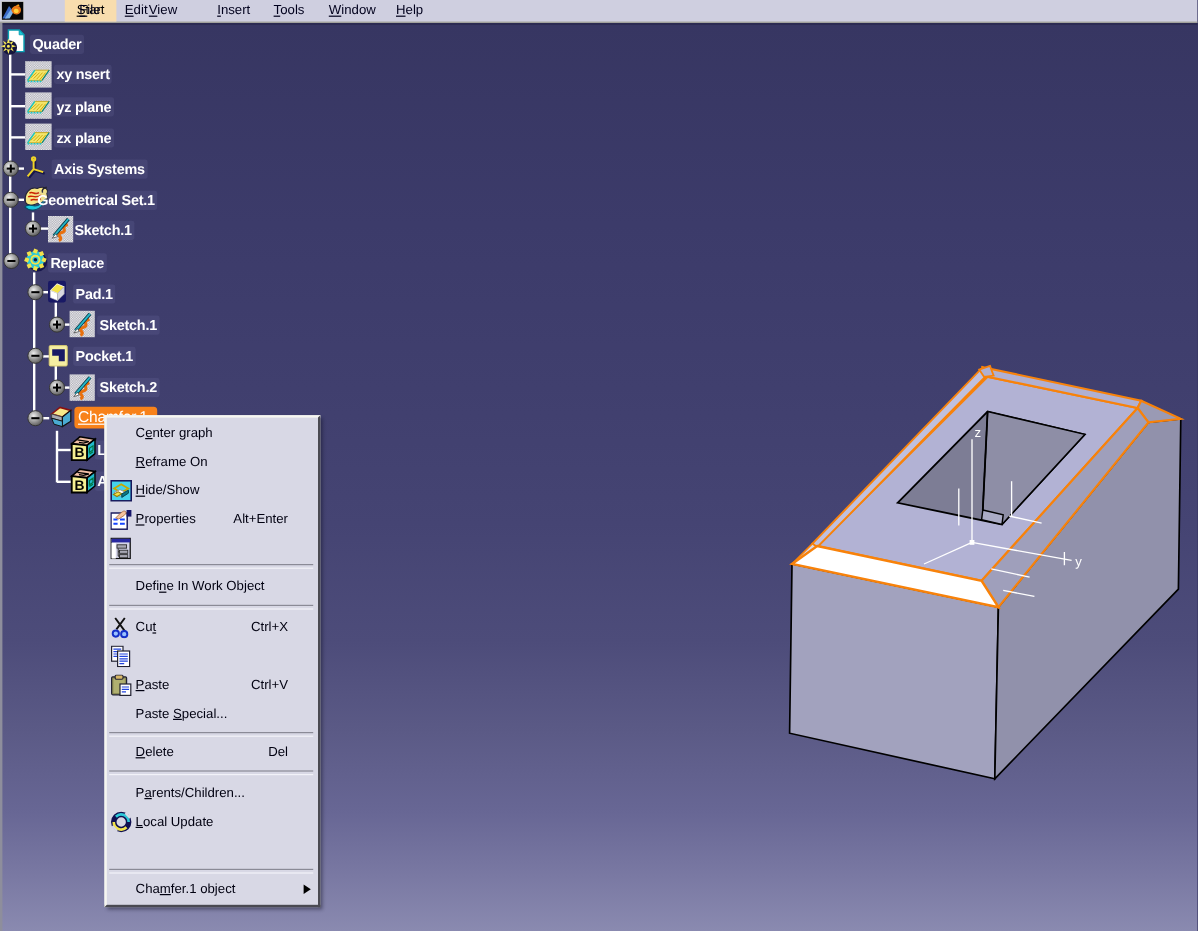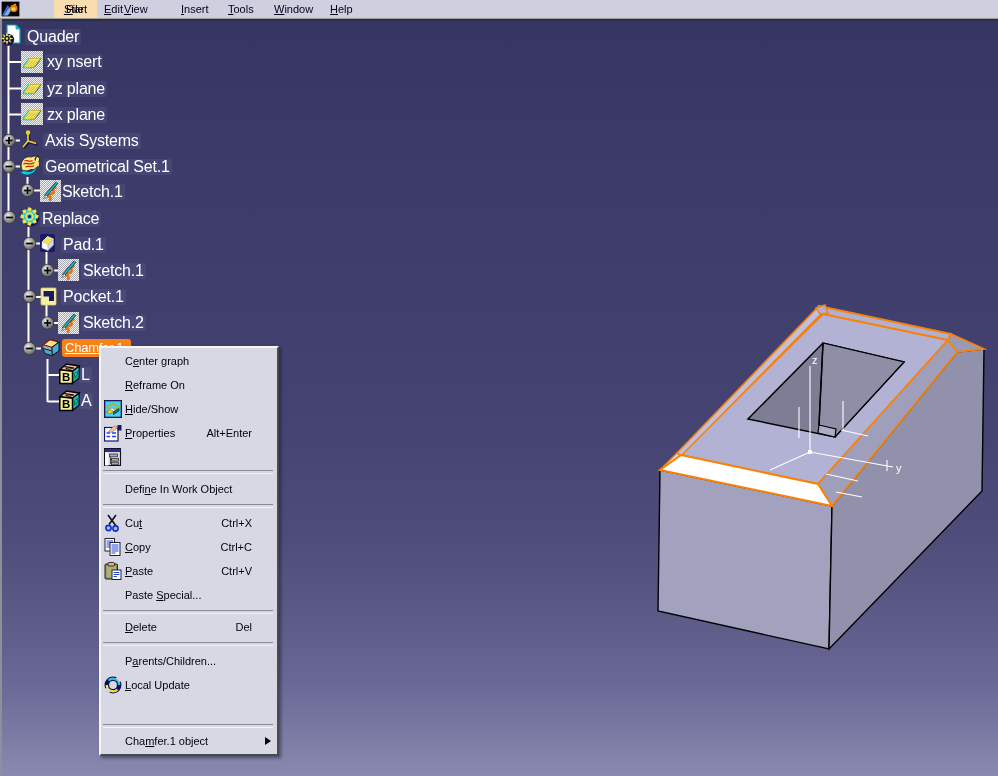--- a/index.html
+++ b/index.html
@@ -6,24 +6,24 @@
 body{width:998px;height:776px;overflow:hidden;position:relative;font-family:"Liberation Sans",sans-serif;background:#383763;}
 #bar{position:absolute;left:0;top:0;width:998px;height:18px;background:#cfcfe0;border-bottom:1px solid #9f9f92;z-index:5;}
 #bar .mi{position:absolute;top:0;height:18px;line-height:18px;font-size:11px;color:#00001c;}
 #start{position:absolute;left:20px;top:0;width:43px;height:18px;background:#f8ddae;text-align:center;font-size:11px;line-height:18px;margin-left:34px;}
 #darkline{position:absolute;left:0;top:19px;width:998px;height:2px;background:#2c2b52;}
 #view{position:absolute;left:0;top:21px;width:998px;height:755px;
 background:linear-gradient(180deg,#373662 0%,#3c3b6a 22%,#403f6e 40%,#454473 55%,#4d4c7a 68%,#5b5a86 78%,#686795 87%,#7a79a3 94%,#8a8ab0 100%);}
 #ledge{position:absolute;left:0;top:19px;width:2px;height:757px;background:#8e8e9c;z-index:2;}
 svg{position:absolute;left:0;top:0;}
 #gfx{z-index:3;}
-.t{position:absolute;color:#fff;font-size:16px;letter-spacing:-0.2px;line-height:16px;white-space:pre;z-index:4;background:rgba(170,170,230,0.10);padding:0 2px;border-radius:2px;}
+.t{position:absolute;color:#fff;font-size:12px;letter-spacing:-0.2px;line-height:16px;white-space:pre;z-index:4;background:rgba(170,170,230,0.10);padding:0 2px;border-radius:2px;font-weight:bold;}
 #chamlab{position:absolute;left:62px;top:339px;width:66px;height:18px;background:#f8821a;border-radius:3px;color:#fff;font-size:13px;letter-spacing:-0.2px;line-height:18px;padding-left:3px;z-index:4;}
 #chamlab u{text-decoration-thickness:1px;}
-#menu{position:absolute;left:87px;top:346px;width:180px;height:410px;box-sizing:border-box;background:#d8d8e5;border:2px solid;border-color:#f6f6f0 #4a4a52 #4a4a52 #f6f6f0;box-shadow:2px 2px 3px rgba(10,10,30,.45);z-index:10;margin-left:12px;}
+#menu{position:absolute;left:87px;top:346px;width:180px;height:410px;box-sizing:border-box;background:#d8d8e5;border:2px solid;border-color:#f6f6f0 #4a4a52 #4a4a52 #f6f6f0;box-shadow:2px 2px 3px rgba(10,10,30,.45);z-index:10;}
 #menu .mr{position:absolute;left:0;width:176px;height:24px;line-height:24px;font-size:11px;color:#000010;}
 #menu .mr .lab{position:absolute;left:24px;top:0;}
 #menu .mr .sc{position:absolute;right:25px;top:0;}
 #menu .sep{position:absolute;left:2px;width:170px;height:2px;border-top:1px solid #8a8a96;border-bottom:1px solid #f2f2f8;}
 #menu .ico{position:absolute;left:3px;width:18px;height:18px;}
 .arr{position:absolute;right:6px;top:8px;width:0;height:0;border-left:6px solid #000;border-top:4px solid transparent;border-bottom:4px solid transparent;}
 </style>
 </head>
 <body>
 <div id="bar">
@@ -46,21 +46,21 @@
 </div>
 <div id="darkline"></div>
 <div id="view"></div>
 <div id="ledge"></div>
 
 <span class="t" style="left:25px;top:29px">Quader</span>
 <span class="t" style="left:45px;top:54px">xy nsert</span>
 <span class="t" style="left:45px;top:81px">yz plane</span>
 <span class="t" style="left:45px;top:107px">zx plane</span>
 <span class="t" style="left:43px;top:133px">Axis Systems</span>
-<span class="t" style="left:43px;top:159px">Geometrical Set.1</span>
+<span class="t" style="left:29px;top:159px">Geometrical Set.1</span>
 <span class="t" style="left:60px;top:184px">Sketch.1</span>
 <span class="t" style="left:40px;top:211px">Replace</span>
 <span class="t" style="left:61px;top:237px">Pad.1</span>
 <span class="t" style="left:81px;top:263px">Sketch.1</span>
 <span class="t" style="left:61px;top:289px">Pocket.1</span>
 <span class="t" style="left:81px;top:315px">Sketch.2</span>
 <span class="t" style="left:79px;top:367px">L</span>
 <span class="t" style="left:79px;top:393px">A</span>
 <div id="chamlab"><u>Chamfer.1</u></div>
 <svg id="gfx" width="998" height="776" viewBox="0 0 998 776">
@@ -338,24 +338,20 @@
     </div>
   <div class="sep" style="top:122px"></div>
   <div class="mr" style="top:129px">
       <span class="lab">Defi<u>n</u>e In Work Object</span>
     </div>
   <div class="sep" style="top:156px"></div>
   <div class="mr" style="top:163px">
       <span class="lab">Cu<u>t</u></span>
       <span class="sc">Ctrl+X</span>
     </div>
-  <div class="mr" style="top:187px">
-      <span class="lab"><u>C</u>opy</span>
-      <span class="sc">Ctrl+C</span>
-    </div>
   <div class="mr" style="top:211px">
       <span class="lab"><u>P</u>aste</span>
       <span class="sc">Ctrl+V</span>
     </div>
   <div class="mr" style="top:235px">
       <span class="lab">Paste <u>S</u>pecial...</span>
     </div>
   <div class="sep" style="top:262px"></div>
   <div class="mr" style="top:267px">
       <span class="lab"><u>D</u>elete</span>

